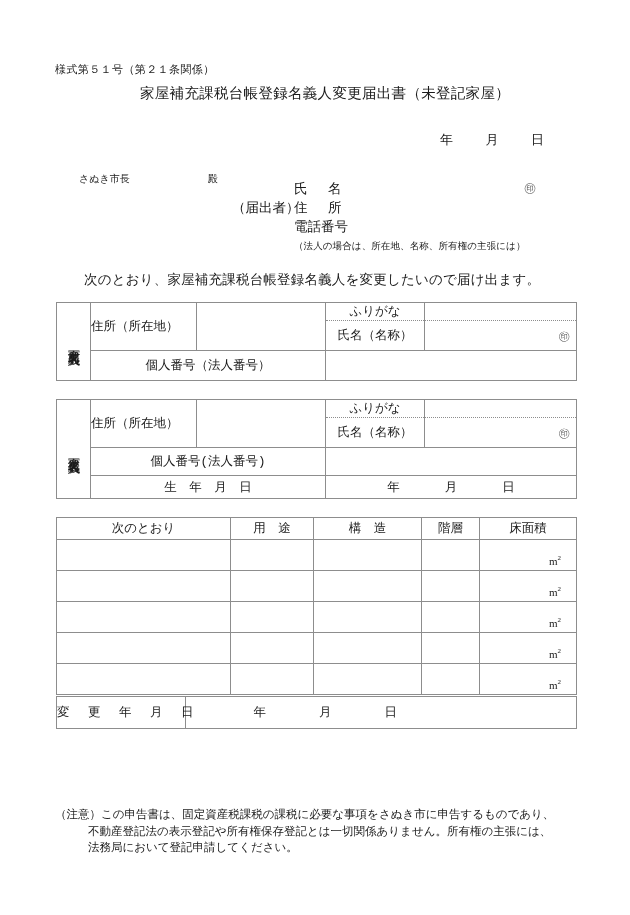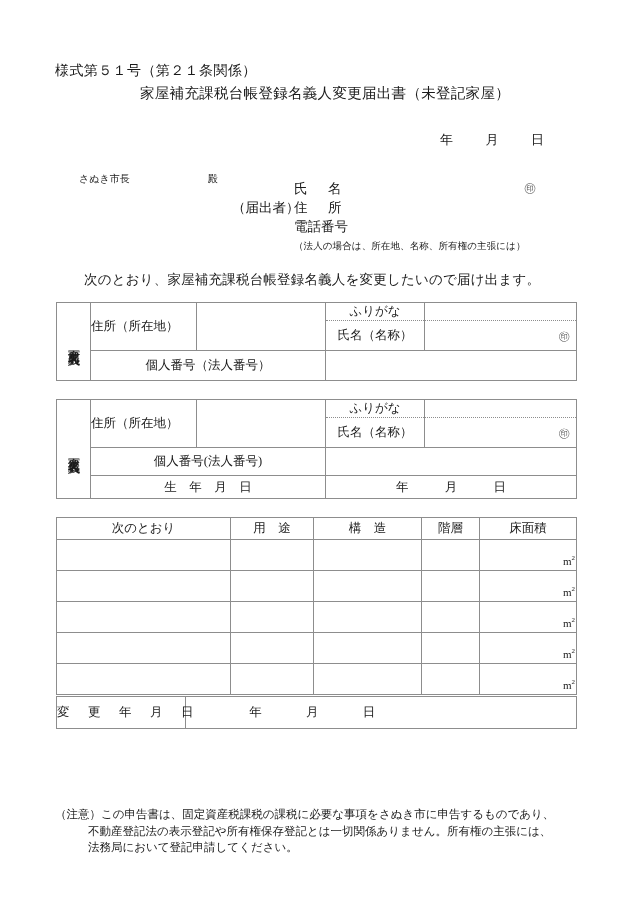--- a/index.html
+++ b/index.html
@@ -20,21 +20,21 @@
     left: 0; top: 0;
     width: 630px;
     height: 915px;
   }
 
   
   .form-no {
     position: absolute;
     left: 55px;
     top: 62px;
-    font-size: 14px;
+    font-size: 11px;
     letter-spacing: 0.4px;
     white-space: nowrap;
   }
   .doc-title {
     position: absolute;
     left: 140px;
     top: 84px;
     font-size: 14.5px;
     letter-spacing: 0.3px;
     white-space: nowrap;
@@ -107,20 +107,21 @@
   }
   .tbl td {
     border: 1px solid #8d8d8d;
     padding: 0;
     vertical-align: middle;
     background: #fff;
   }
   .cell-txt {
     padding: 0 8px;
     white-space: nowrap;
+    font-family: Liberation Mono, monospace;
   }
   .ctr { text-align: center; }
 
   
   .vlabel {
     width: 34px;
     text-align: center;
     padding: 0;
   }
   .vlabel .vtxt {
@@ -142,21 +143,21 @@
     position: absolute;
     right: 6px;
     top: 50%;
     transform: translateY(-50%);
     font-size: 11.5px;
     color: #4a4a4a;
   }
 
   .unit {
     position: absolute;
-    right: 1px;
+    right: 15px;
     bottom: 3px;
     font-size: 11px;
   }
   .unit sup { font-size: 7px; vertical-align: super; }
   .area-cell { position: relative; }
 
   .sp3 { letter-spacing: 5px; }
   .sp2 { letter-spacing: 3px; }
 
   .reason-line1 { padding: 0 0 0 10px; white-space: nowrap; }

